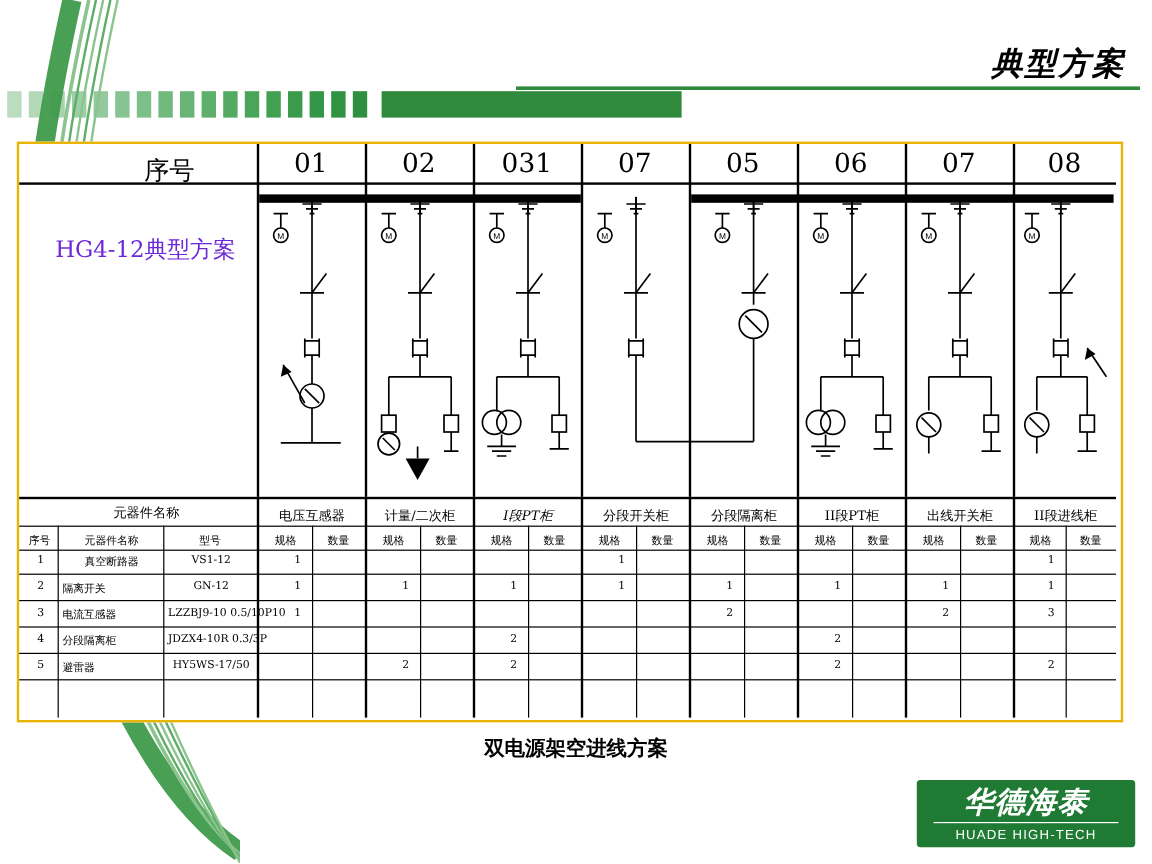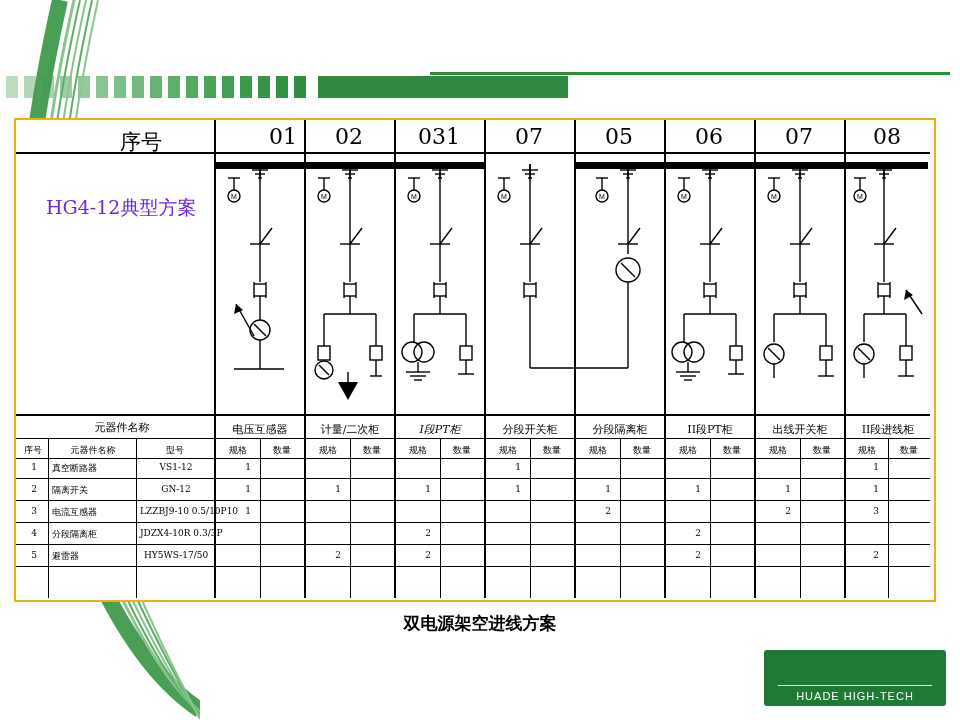--- a/index.html
+++ b/index.html
@@ -82,20 +82,21 @@
     position:absolute;left:0;bottom:4px;width:182px;text-align:center;
     color:#fff;font-size:11px;letter-spacing:1px;
   }
   .brand-sep{position:absolute;left:14px;bottom:20px;width:154px;height:1px;background:#fff;}
   svg{display:block;}
 </style>
 </head>
 <body>
 
 <div class="header-band">
+  <div class="page-title">典型方案</div>
   <div class="title-line"></div>
   <div class="dash-row">
     <span class="dash" style="left:6px;background:#bcdcc0;"></span>
     <span class="dash" style="left:24px;background:#b3d8b8;"></span>
     <span class="dash" style="left:42px;background:#a9d3b0;"></span>
     <span class="dash" style="left:60px;background:#9ecea6;"></span>
     <span class="dash" style="left:78px;background:#93c99c;"></span>
     <span class="dash" style="left:96px;background:#88c492;"></span>
     <span class="dash" style="left:114px;background:#7dbf88;"></span>
     <span class="dash" style="left:132px;background:#72b97e;"></span>
@@ -136,21 +137,21 @@
   <div class="vline" style="left:198px;top:0;width:2px;height:294px;"></div>
   <div class="vline" style="left:288px;top:0;width:2px;height:294px;"></div>
   <div class="vline" style="left:378px;top:0;width:2px;height:294px;"></div>
   <div class="vline" style="left:468px;top:0;width:2px;height:294px;"></div>
   <div class="vline" style="left:558px;top:0;width:2px;height:294px;"></div>
   <div class="vline" style="left:648px;top:0;width:2px;height:294px;"></div>
   <div class="vline" style="left:738px;top:0;width:2px;height:294px;"></div>
   <div class="vline" style="left:828px;top:0;width:2px;height:294px;"></div>
 
   <div class="seq-label">序号</div>
-  <div class="cellhead" style="left:198px;top:4px;width:90px;padding-left:24px;">01</div>
+  <div class="cellhead" style="left:198px;top:4px;width:90px;">01</div>
   <div class="cellhead" style="left:288px;top:4px;width:90px;">02</div>
   <div class="cellhead" style="left:378px;top:4px;width:90px;">031</div>
   <div class="cellhead" style="left:468px;top:4px;width:90px;">07</div>
   <div class="cellhead" style="left:558px;top:4px;width:90px;">05</div>
   <div class="cellhead" style="left:648px;top:4px;width:90px;">06</div>
   <div class="cellhead" style="left:738px;top:4px;width:90px;">07</div>
   <div class="cellhead" style="left:828px;top:4px;width:86px;">08</div>
 
   <div class="logo-text">HG4-12典型方案</div>
 
@@ -428,21 +429,21 @@
   <div class="vline" style="left:604px;top:318px;width:1px;height:160px;"></div>
   <div class="vline" style="left:648px;top:294px;width:2px;height:184px;"></div>
   <div class="vline" style="left:694px;top:318px;width:1px;height:160px;"></div>
   <div class="vline" style="left:738px;top:294px;width:2px;height:184px;"></div>
   <div class="vline" style="left:784px;top:318px;width:1px;height:160px;"></div>
   <div class="vline" style="left:828px;top:294px;width:2px;height:184px;"></div>
   <div class="vline" style="left:872px;top:318px;width:1px;height:160px;"></div>
 
   <div id="table-rows">
       <div class="rowtxt" style="left: 4px; top: 342px; width: 28px; text-align: center;">1</div>
-      <div class="rowtxt" style="left: 36px; top: 342px; width: 82px; text-align: left;">真空断路器</div>
+      <div class="rowtxt" style="left: 36px; top: 342px; width: 82px; text-align: center;">真空断路器</div>
       <div class="rowtxt" style="left: 124px; top: 342px; width: 72px; text-align: center;">VS1-12</div>
       <div class="cellq" style="left: 222px; top: 342px; width: 20px; text-align: center;">1</div>
       <div class="cellq" style="left: 492px; top: 342px; width: 20px; text-align: center;">1</div>
       <div class="cellq" style="left: 850px; top: 342px; width: 20px; text-align: center;">1</div>
       <div class="rowtxt" style="left: 4px; top: 364px; width: 28px; text-align: center;">2</div>
       <div class="rowtxt" style="left: 36px; top: 364px; width: 82px; text-align: left;">隔离开关</div>
       <div class="rowtxt" style="left: 124px; top: 364px; width: 72px; text-align: center;">GN-12</div>
       <div class="cellq" style="left: 222px; top: 364px; width: 20px; text-align: center;">1</div>
       <div class="cellq" style="left: 312px; top: 364px; width: 20px; text-align: center;">1</div>
       <div class="cellq" style="left: 402px; top: 364px; width: 20px; text-align: center;">1</div>
@@ -469,15 +470,16 @@
       <div class="cellq" style="left: 312px; top: 430px; width: 20px; text-align: center;">2</div>
       <div class="cellq" style="left: 402px; top: 430px; width: 20px; text-align: center;">2</div>
       <div class="cellq" style="left: 672px; top: 430px; width: 20px; text-align: center;">2</div>
       <div class="cellq" style="left: 850px; top: 430px; width: 20px; text-align: center;">2</div>
     </div>
 </div>
 
 <div class="caption">双电源架空进线方案</div>
 
 <div class="brand">
+  <div class="brand-cn">华德海泰</div>
   <div class="brand-sep"></div>
   <div class="brand-en">HUADE HIGH-TECH</div>
 </div>
 
 </body></html>

